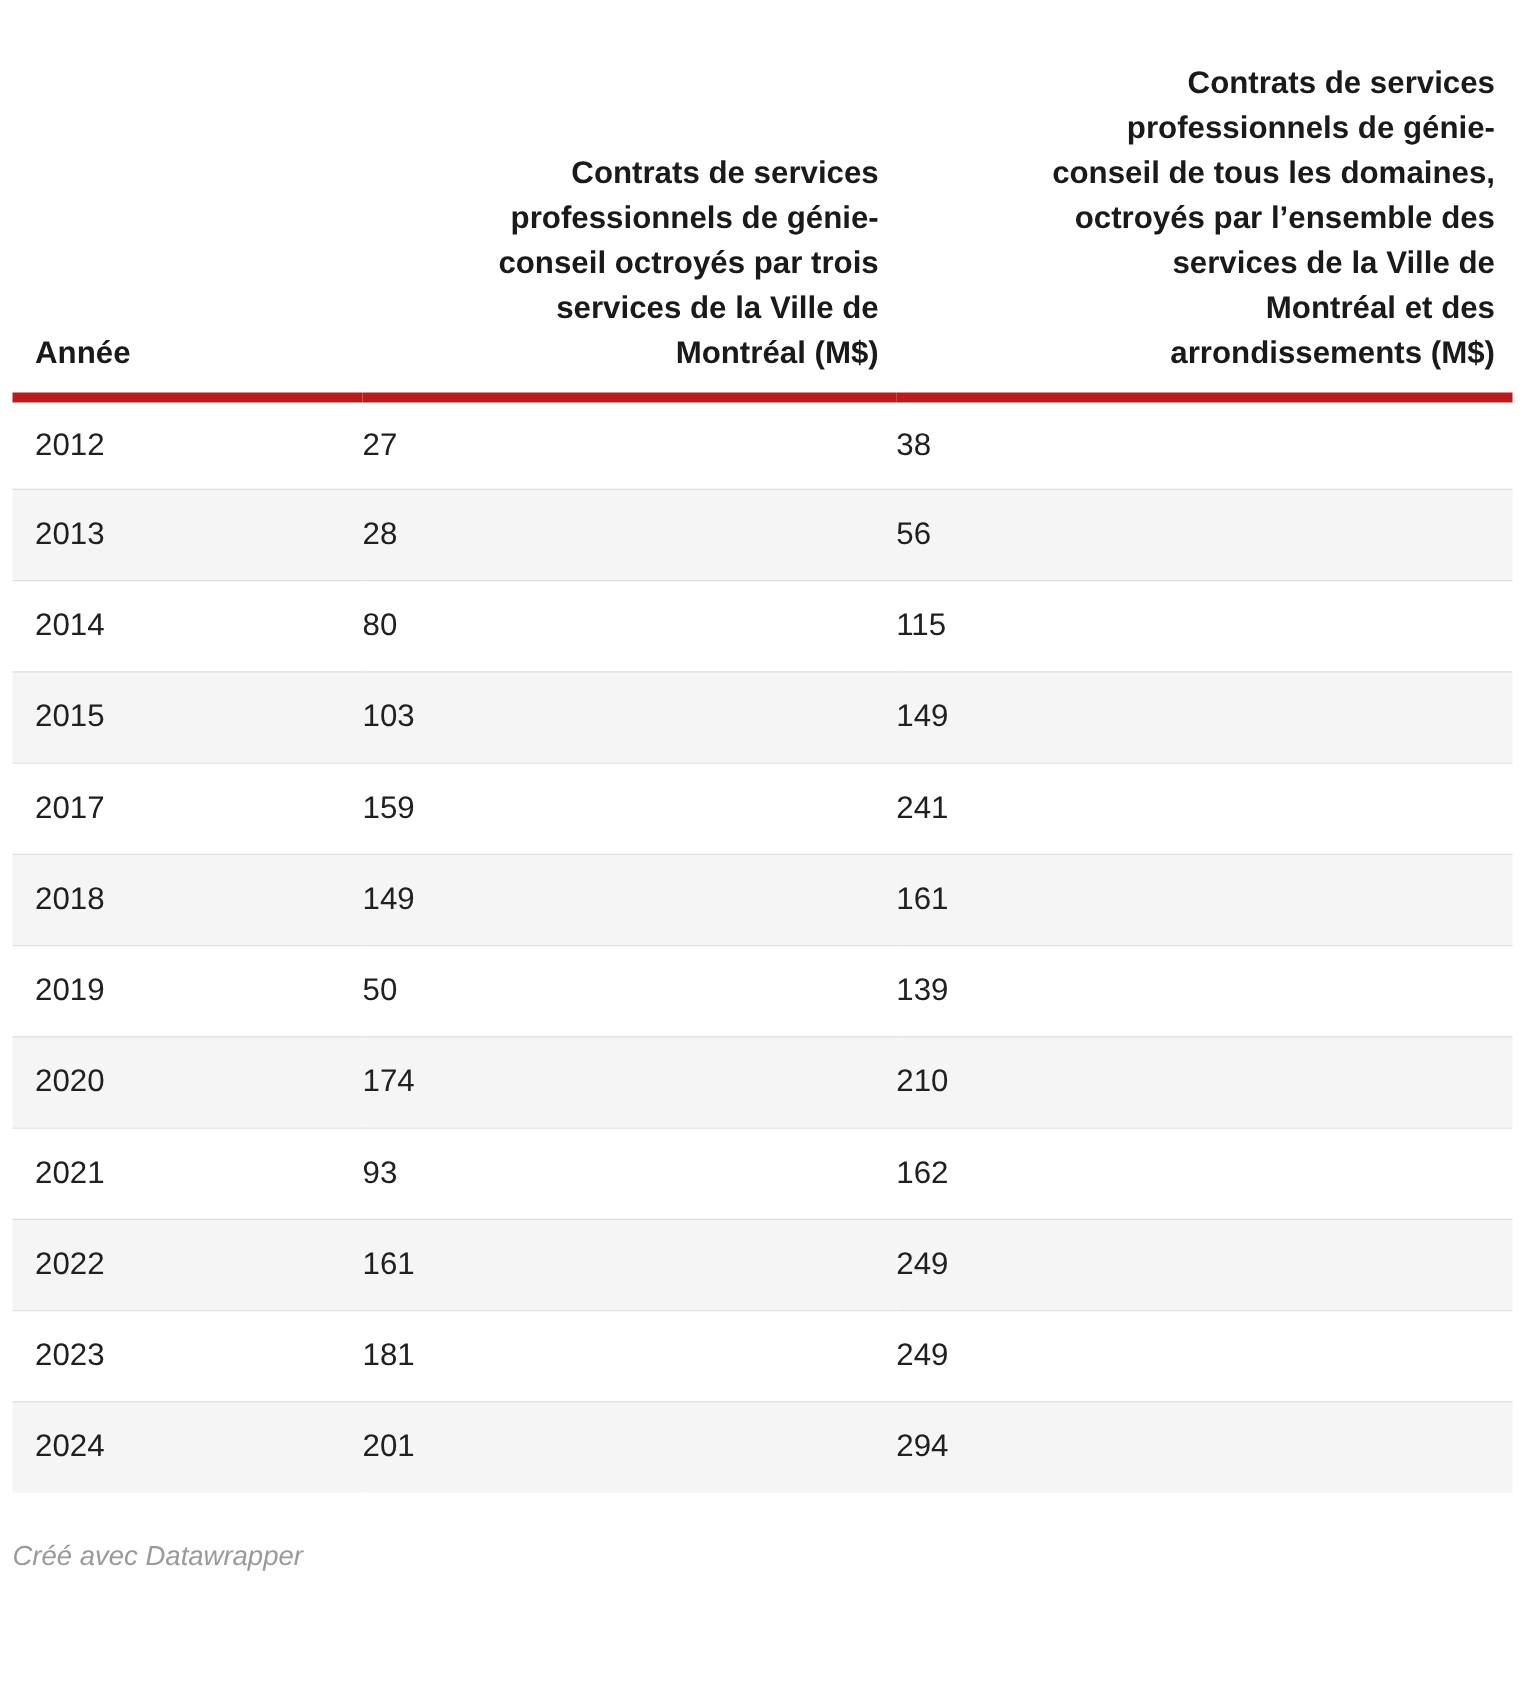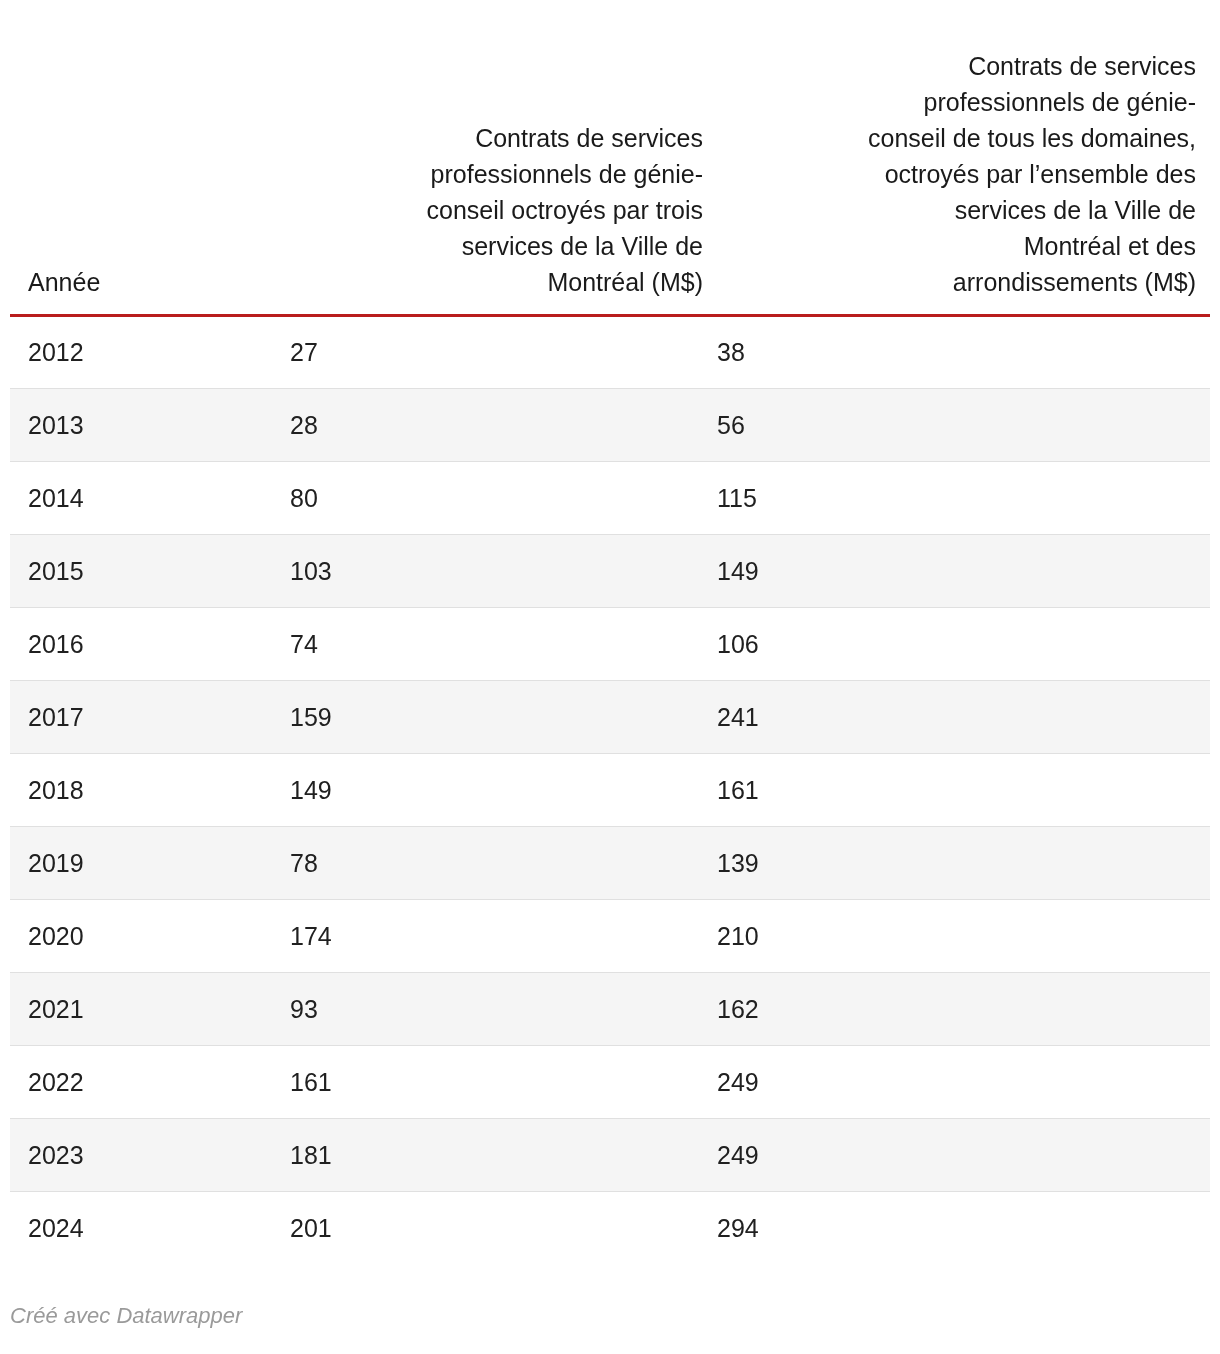--- a/index.html
+++ b/index.html
@@ -19,26 +19,26 @@
     width: 1200px;
     border-collapse: collapse;
     table-layout: fixed;
   }
   col.c-year  { width: 280px; }
   col.c-three { width: 427px; }
   col.c-all   { width: 493px; }
 
   thead th {
     vertical-align: bottom;
-    font-weight: normal;
+    font-weight: bold;
     font-size: 25px;
     line-height: 36px;
     color: #1a1a1a;
     padding: 48px 0 14px 0;
-    border-bottom: 3px solid #b91c1c;
+    border-bottom: 8px solid #b91c1c;
     white-space: pre-line;
   }
   thead th.h-left  { text-align: left;  padding-left: 18px; }
   thead th.h-right { text-align: right; padding-right: 14px; }
 
   tbody td {
     font-size: 25px;
     color: #202020;
     height: 73px;
     padding: 0;
@@ -101,37 +101,32 @@
         <td class="t-left">2014</td>
         <td class="t-right">80</td>
         <td class="t-right">115</td>
       </tr>
       <tr>
         <td class="t-left">2015</td>
         <td class="t-right">103</td>
         <td class="t-right">149</td>
       </tr>
       <tr>
-        <td class="t-left">2016</td>
-        <td class="t-right">74</td>
-        <td class="t-right">106</td>
-      </tr>
-      <tr>
         <td class="t-left">2017</td>
         <td class="t-right">159</td>
         <td class="t-right">241</td>
       </tr>
       <tr>
         <td class="t-left">2018</td>
         <td class="t-right">149</td>
         <td class="t-right">161</td>
       </tr>
       <tr>
         <td class="t-left">2019</td>
-        <td class="t-right">78</td>
+        <td class="t-right">50</td>
         <td class="t-right">139</td>
       </tr>
       <tr>
         <td class="t-left">2020</td>
         <td class="t-right">174</td>
         <td class="t-right">210</td>
       </tr>
       <tr>
         <td class="t-left">2021</td>
         <td class="t-right">93</td>

